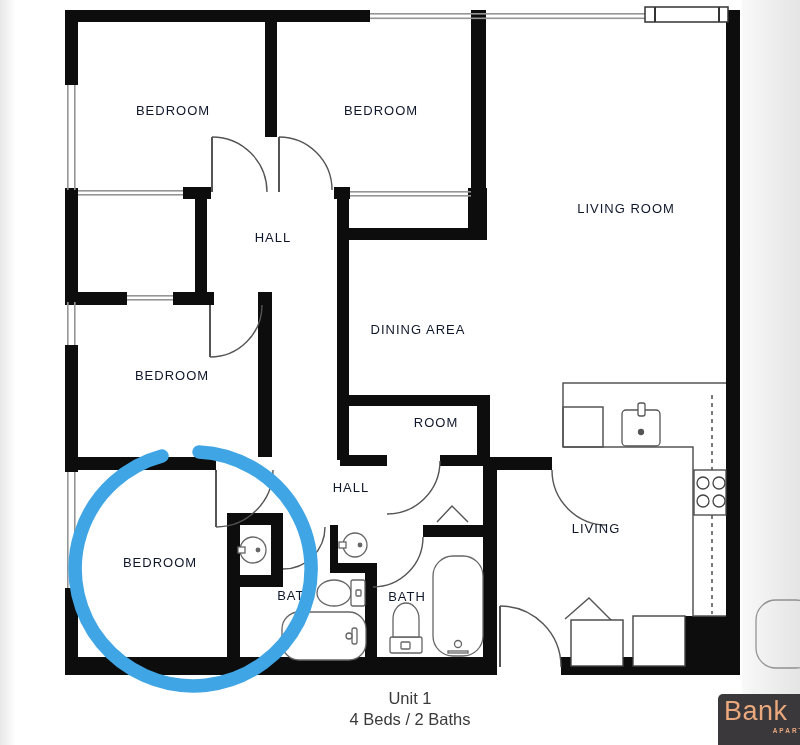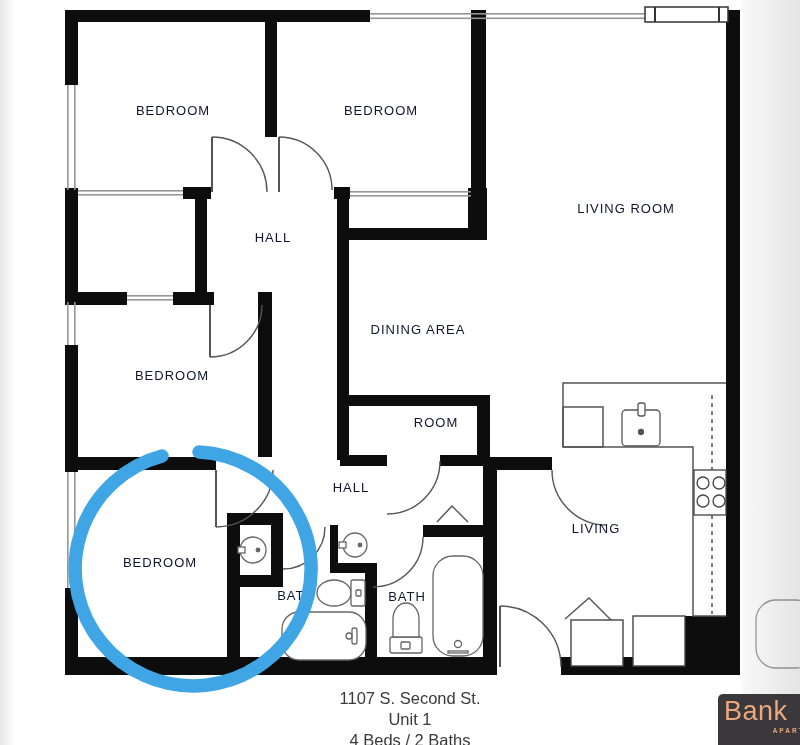--- a/index.html
+++ b/index.html
@@ -182,21 +182,20 @@
   <div class="room-label" style="left:596px;top:528px">LIVING</div>
 
   <svg id="circle-svg" width="800" height="745" viewBox="0 0 800 745">
     <path d="M 199,452 A 118 117 0 1 1 162,456" fill="none" stroke="#3fa5e5" stroke-width="13.5" stroke-linecap="round"></path>
   </svg>
 
   <div id="edge-left" class="edge-shade"></div>
   <div id="edge-right" class="edge-shade"></div>
 
   <div id="footer">
-    <div>1107 S. Second St.</div>
     <div>Unit 1</div>
     <div>4 Beds / 2 Baths</div>
   </div>
 
   <div id="logo" style="background: rgb(58, 56, 59); color: rgb(235, 168, 125);">
     <div class="brand">Bank</div>
     <div class="sub">APARTM</div>
   </div>
 
 </div>

